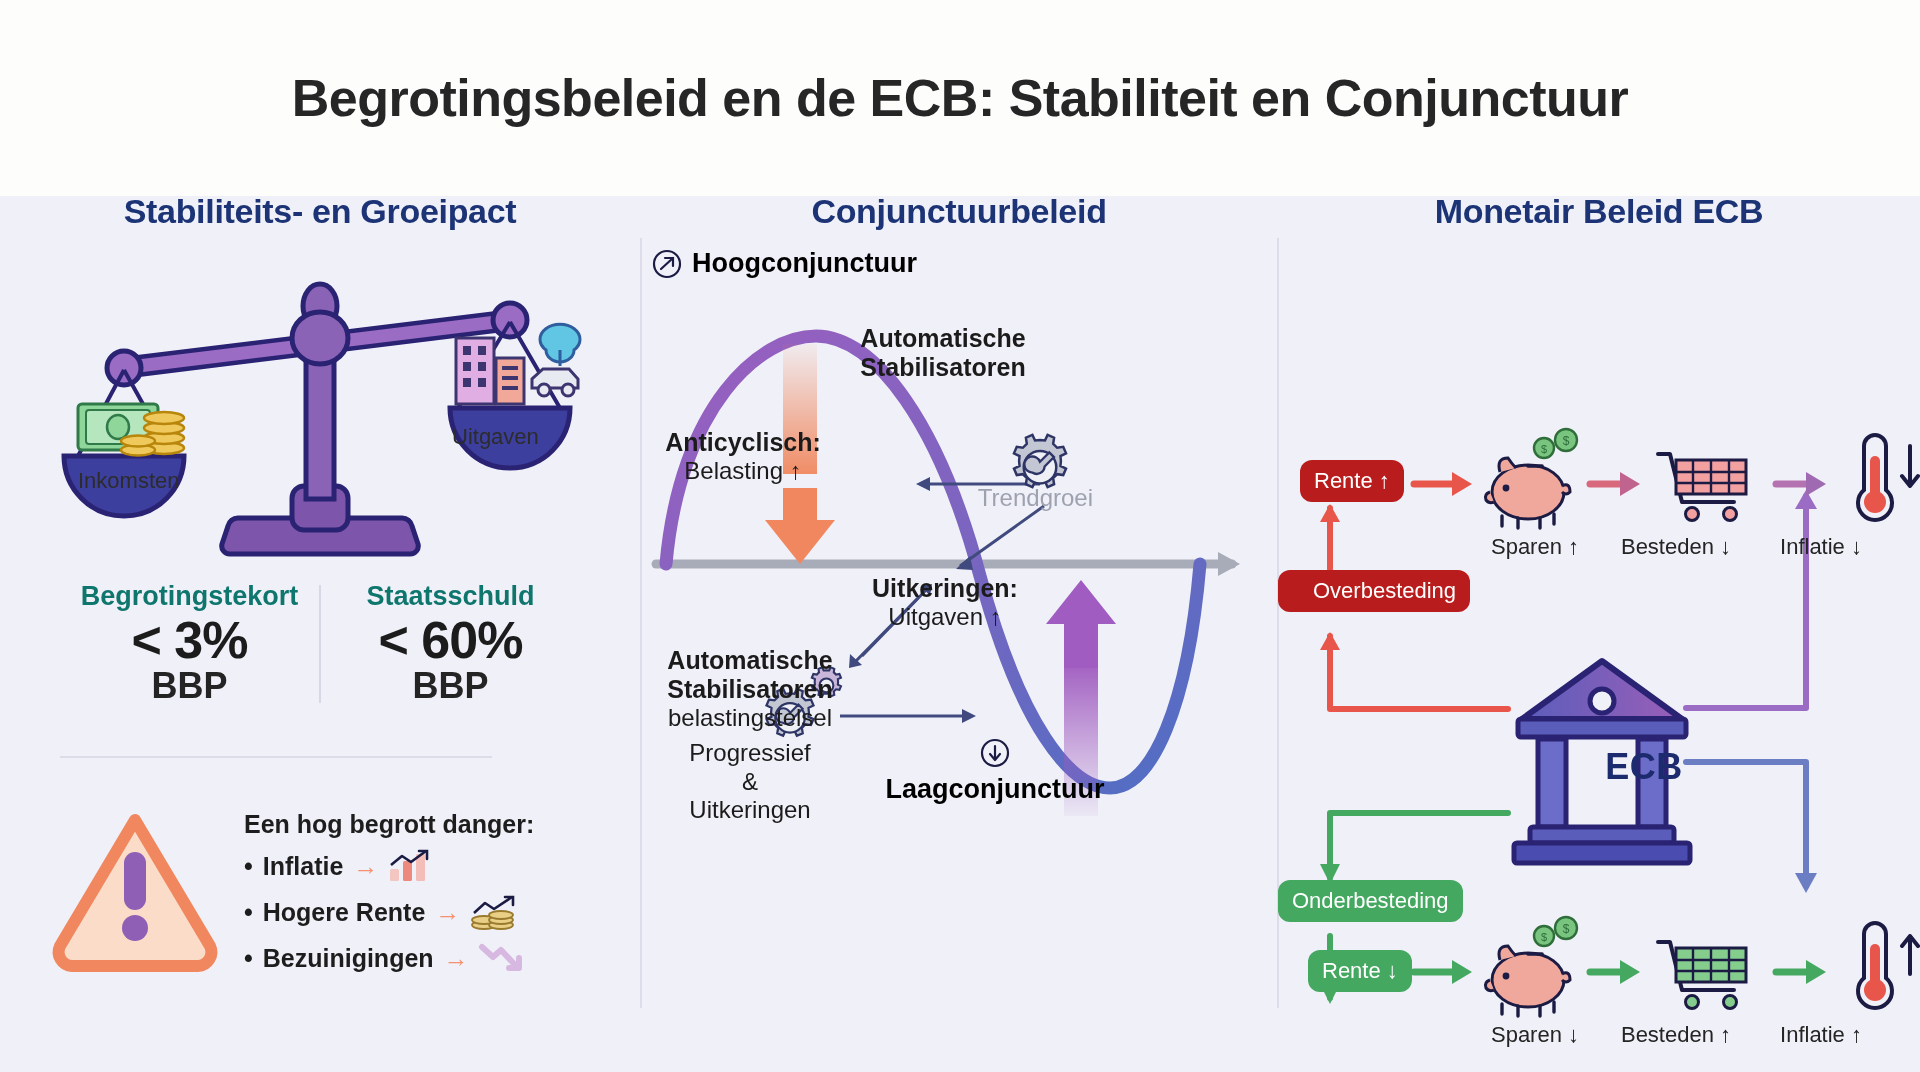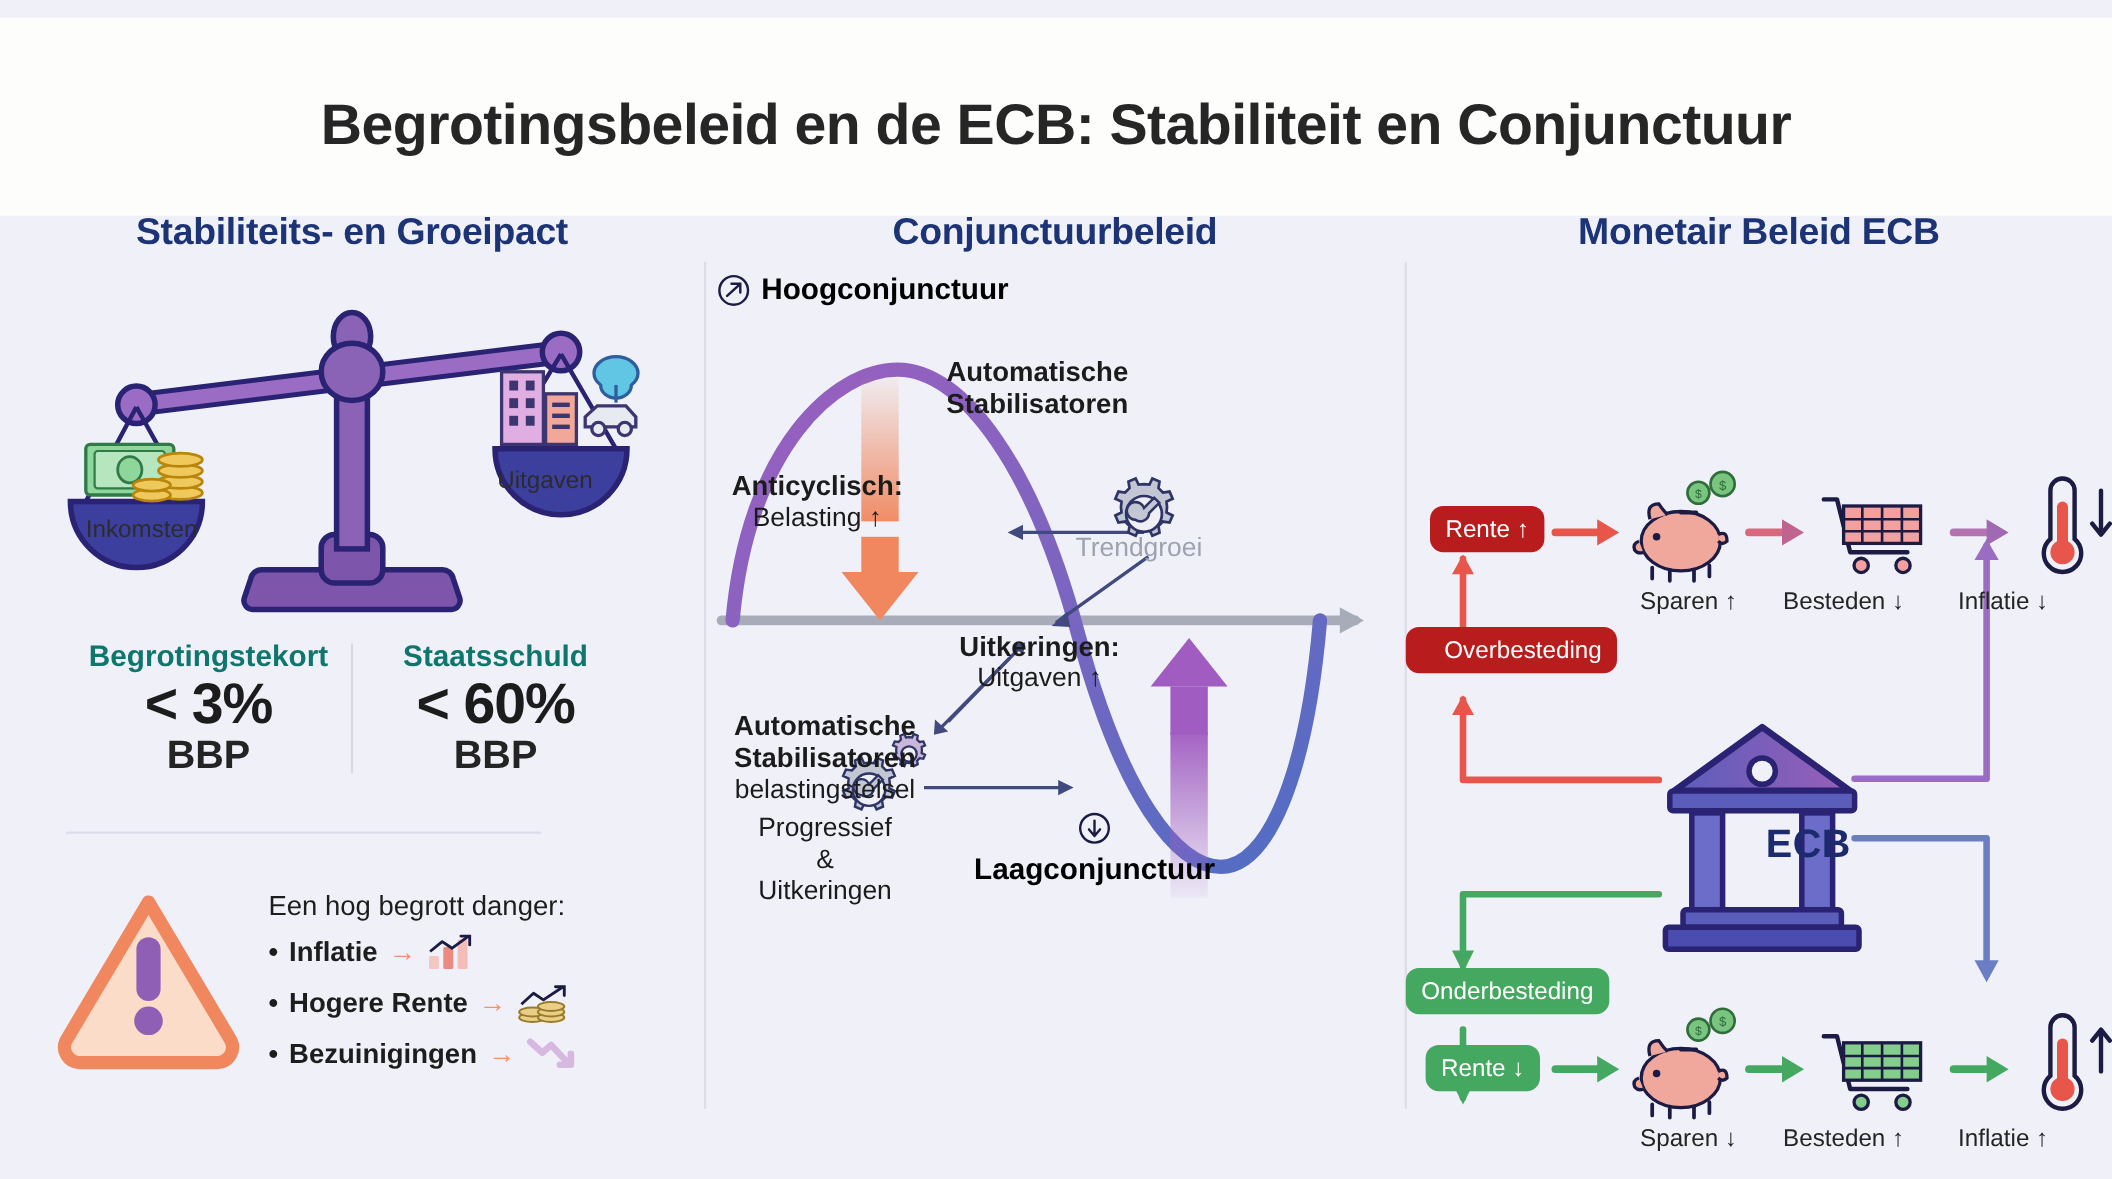--- a/index.html
+++ b/index.html
@@ -9,21 +9,20 @@
     background: #f0f1f8;
     position: relative;
   }
   
   #header {
     height: 196px;
     background: #fdfdfc;
     display: flex;
     align-items: center;
     justify-content: center;
-    margin-top: 16px;
   }
   #page-title {
     font-size: 52px;
     font-weight: 800;
     color: #262626;
     letter-spacing: -0.5px;
     text-align: center;
   }
   
   #board {
@@ -60,21 +59,21 @@
   .stat-label { font-size: 27px; font-weight: 700; color: #0f766e; margin-bottom: 2px; }
   .stat-value { font-size: 52px; font-weight: 800; color: #1c1c1c; line-height: 1.02; letter-spacing: -1px;}
   .stat-unit  { font-size: 36px; font-weight: 700; color: #242424; line-height: 1.05;}
   .stat-sep {
     width: 2px; background: #d6d8e4; align-self: stretch; margin-top: 4px; height: 118px;
   }
   #hr-left {
     position: absolute; left: 60px; top: 560px; width: 432px; height: 2px; background: #dcdde9;
   }
   #danger-wrap { position: absolute; left: 50px; top: 600px; width: 560px; }
-  #danger-heading { font-size: 25px; font-weight: 400; color: #1d1d1d; margin-bottom: 10px; }
+  #danger-heading { font-size: 25px; font-weight: 700; color: #1d1d1d; margin-bottom: 10px; }
   .danger-item {
     font-size: 25px; font-weight: 700; color: #1d1d1d;
     display: flex; align-items: center; gap: 10px; margin-bottom: 12px;
   }
   .darrow { color: #f59070; font-size: 25px; font-weight: 400;}
   
   #col-mid { position: absolute; left: 640px; top: 0; width: 626px; height: 100%; }
   .mid-txt { position: absolute; color: #1b1b1b; }
   .bold-lbl { font-weight: 800; font-size: 25px; line-height: 1.16; }
   .reg-lbl  { font-weight: 400; font-size: 24px; line-height: 1.2; }
@@ -468,21 +467,21 @@
       </g>
     </svg>
 
     <div class="rlbl" style="left:182px; top:338px; width:150px;">Sparen ↑</div>
     <div class="rlbl" style="left:318px; top:338px; width:160px;">Besteden ↓</div>
     <div class="rlbl" style="left:468px; top:338px; width:150px;">Inflatie ↓</div>
 
     <div id="ecb-text" style="left:286px; top:550px; width:160px; text-align:center;">ECB</div>
 
     <div class="pill green" style="left:0px; top:684px; min-width:172px;">Onderbesteding</div>
-    <div class="pill green" style="left:18px; top:754px; min-width:98px;">Rente ↓</div>
+    <div class="pill green" style="left:30px; top:754px; min-width:98px;">Rente ↓</div>
 
     <svg width="560" height="110" viewBox="0 0 560 110" style="position:absolute; left:130px; top:730px;">
       <g>
         <line x1="6" y1="46" x2="48" y2="46" stroke="#45a861" stroke-width="7" stroke-linecap="round"></line>
         <path d="M44 34 L64 46 L44 58 Z" fill="#45a861"></path>
       </g>
       <g transform="translate(80,12)">
         <ellipse cx="40" cy="42" rx="36" ry="27" fill="#f0a89c" stroke="#1b1b44" stroke-width="3"></ellipse>
         <path d="M12 22 q-4 -14 8 -14 q4 6 8 10" fill="#f0a89c" stroke="#1b1b44" stroke-width="3"></path>
         <circle cx="18" cy="38" r="3.4" fill="#1b1b44"></circle>

